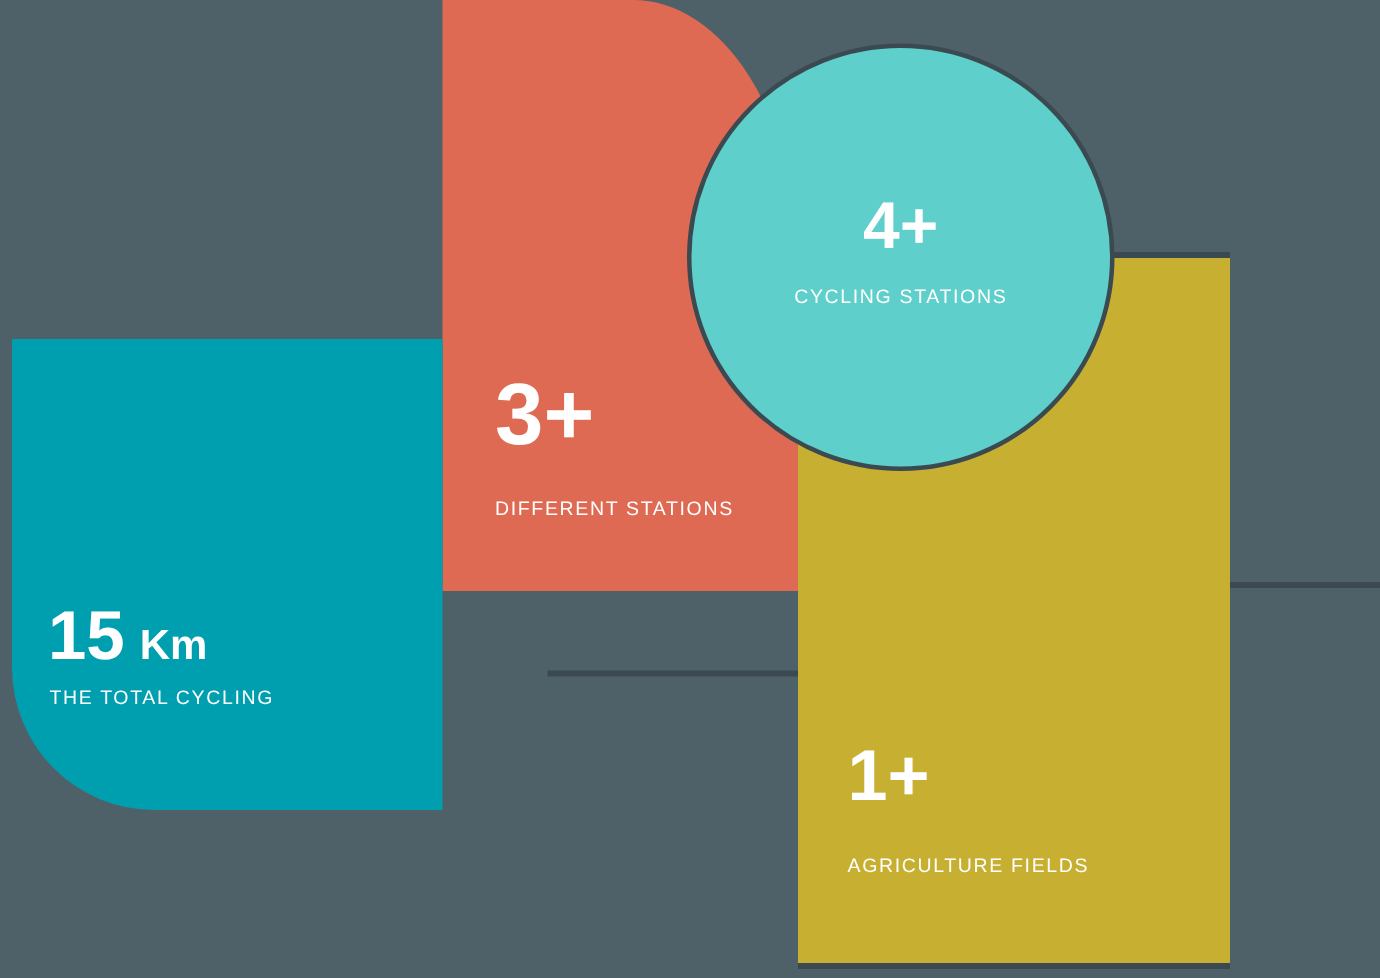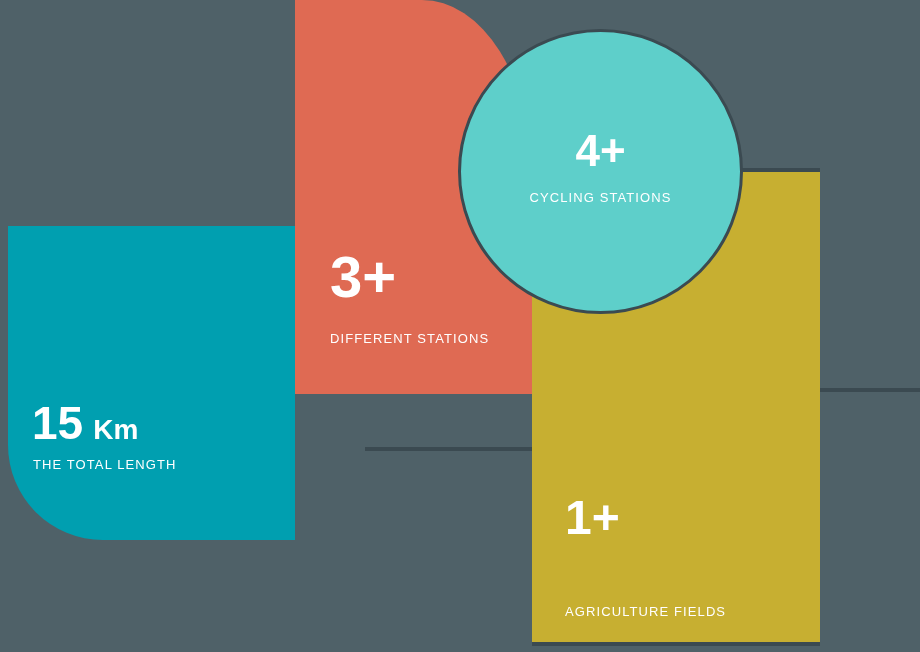--- a/index.html
+++ b/index.html
@@ -95,21 +95,20 @@
     z-index: 2;
   }
   .card-mustard .value {
     left: 33px;
     top: 322px;
     font-size: 48px;
   }
   .card-mustard .label {
     left: 33px;
     top: 398px;
-    margin-top: 35px;
   }
 
   
   .circle-turquoise {
     left: 458px;
     top: 29px;
     width: 285px;
     height: 285px;
     background: #5ecfca;
     border: 3px solid #3b4a51;
@@ -156,21 +155,21 @@
 
   <div class="shape card-coral">
     <div class="value">3+</div>
     <div class="label">DIFFERENT STATIONS</div>
   </div>
 
   <div class="shape card-teal">
     <div class="value">
       <span>15</span><span class="unit">Km</span>
     </div>
-    <div class="label">THE TOTAL LENGTH</div>
+    <div class="label">THE TOTAL CYCLING</div>
   </div>
 
   <div class="rule rule-left"></div>
   <div class="rule rule-right"></div>
 
   <div class="shape card-mustard">
     <div class="value">1+</div>
     <div class="label">AGRICULTURE FIELDS</div>
   </div>
 

